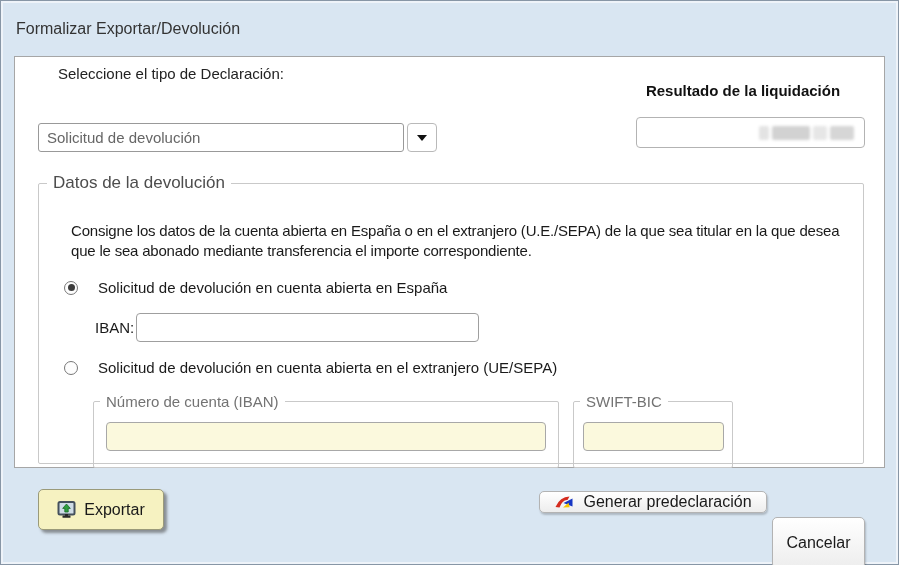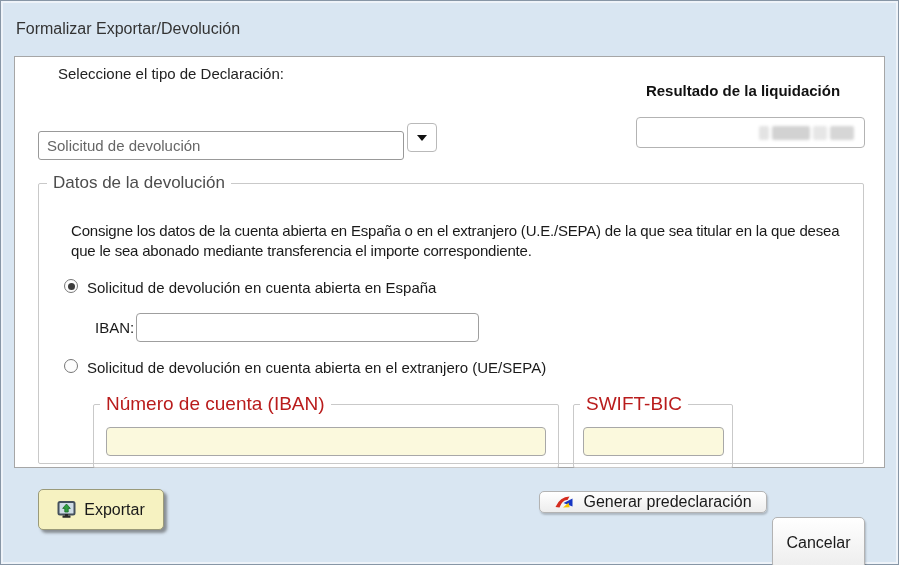--- a/index.html
+++ b/index.html
@@ -32,21 +32,21 @@
   }
   .label-decl {
     position: absolute;
     left: 23px; top: 8px;
     font-size: 15px;
     color: #222;
     margin-left: 20px;
   }
   .select-box {
     position: absolute;
-    left: 23px; top: 74px;
+    left: 23px; top: 66px;
     width: 366px; height: 29px;
     background: #fff;
     border: 1px solid #999;
     border-radius: 3px;
     font-size: 15px;
     color: #666;
     line-height: 27px;
     padding-left: 8px;
     cursor: default;
   }
@@ -119,21 +119,22 @@
     width: 792px;
     font-size: 15px;
     letter-spacing: -0.2px;
     line-height: 20px;
     color: #1a1a1a;
   }
   .radio-row {
     position: absolute;
     left: 25px;
     display: flex;
-    gap: 9px;
+    align-items: center;
+    gap: 20px;
   }
   .radio-row.row1 { top: 86px; }
   .radio-row.row2 { top: 166px; }
   .radio-dot {
     width: 14px; height: 14px;
     border-radius: 50%;
     border: 1px solid #777;
     background: #fdfdfd;
     display: inline-flex;
     align-items: center;
@@ -172,23 +173,23 @@
     position: absolute;
     left: 54px; top: 200px;
     width: 466px; height: 75px;
   }
   .fs-swift {
     position: absolute;
     left: 534px; top: 200px;
     width: 160px; height: 75px;
   }
   .fs-foreign-iban > legend, .fs-swift > legend {
-    font-size: 19px;
+    font-size: 15px;
     margin-left: 6px;
-    color: #b91c1c;
+    color: #737373;
   }
   .yellow-input {
     background: #fbf9dd;
     border: 1px solid #a8a8a8;
   }
   .foreign-iban-input {
     position: absolute; left: 12px; top: 12px;
     width: 440px;
   }
   .swift-input {

